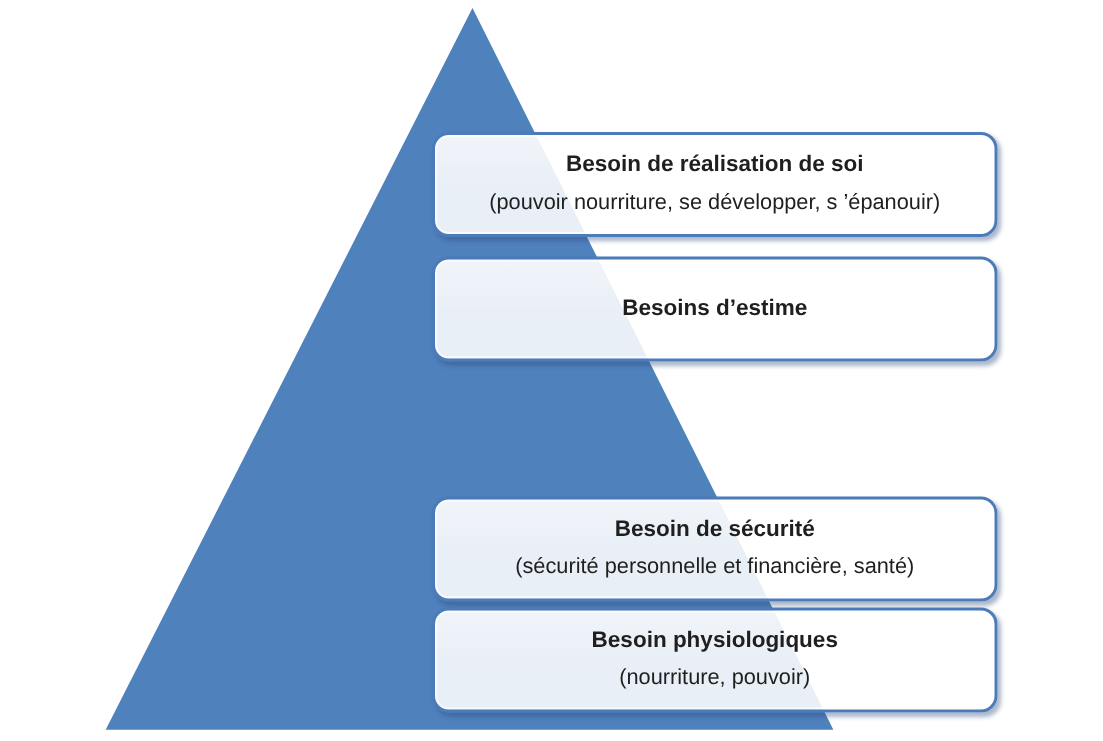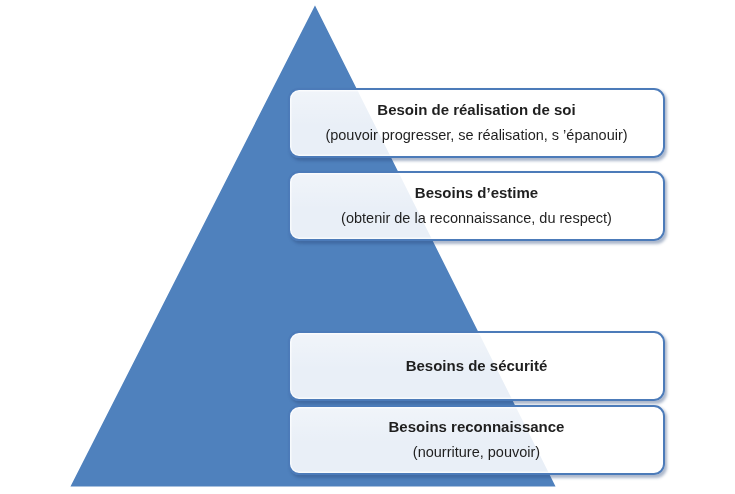--- a/index.html
+++ b/index.html
@@ -78,31 +78,31 @@
 <body>
 
 <div class="stage">
 
   <svg class="pyramid-svg" viewBox="0 0 735 494" aria-hidden="true">
     <polygon points="315,2 558,488 68,488"></polygon>
   </svg>
 
   <div class="level-box pos-0">
     <div class="level-title">Besoin de réalisation de soi</div>
-    <div class="level-subtitle">(pouvoir progresser, se réalisation, s ’épanouir)</div>
+    <div class="level-subtitle">(pouvoir nourriture, se développer, s ’épanouir)</div>
   </div>
 
   <div class="level-box pos-1">
     <div class="level-title">Besoins d’estime</div>
-    <div class="level-subtitle">(obtenir de la reconnaissance, du respect)</div>
   </div>
 
 
   <div class="level-box pos-3">
-    <div class="level-title">Besoins de sécurité</div>
+    <div class="level-title">Besoin de sécurité</div>
+    <div class="level-subtitle">(sécurité personnelle et financière, santé)</div>
   </div>
 
   <div class="level-box pos-4">
-    <div class="level-title">Besoins reconnaissance</div>
+    <div class="level-title">Besoin physiologiques</div>
     <div class="level-subtitle">(nourriture, pouvoir)</div>
   </div>
 
 </div>
 
 </body></html>

